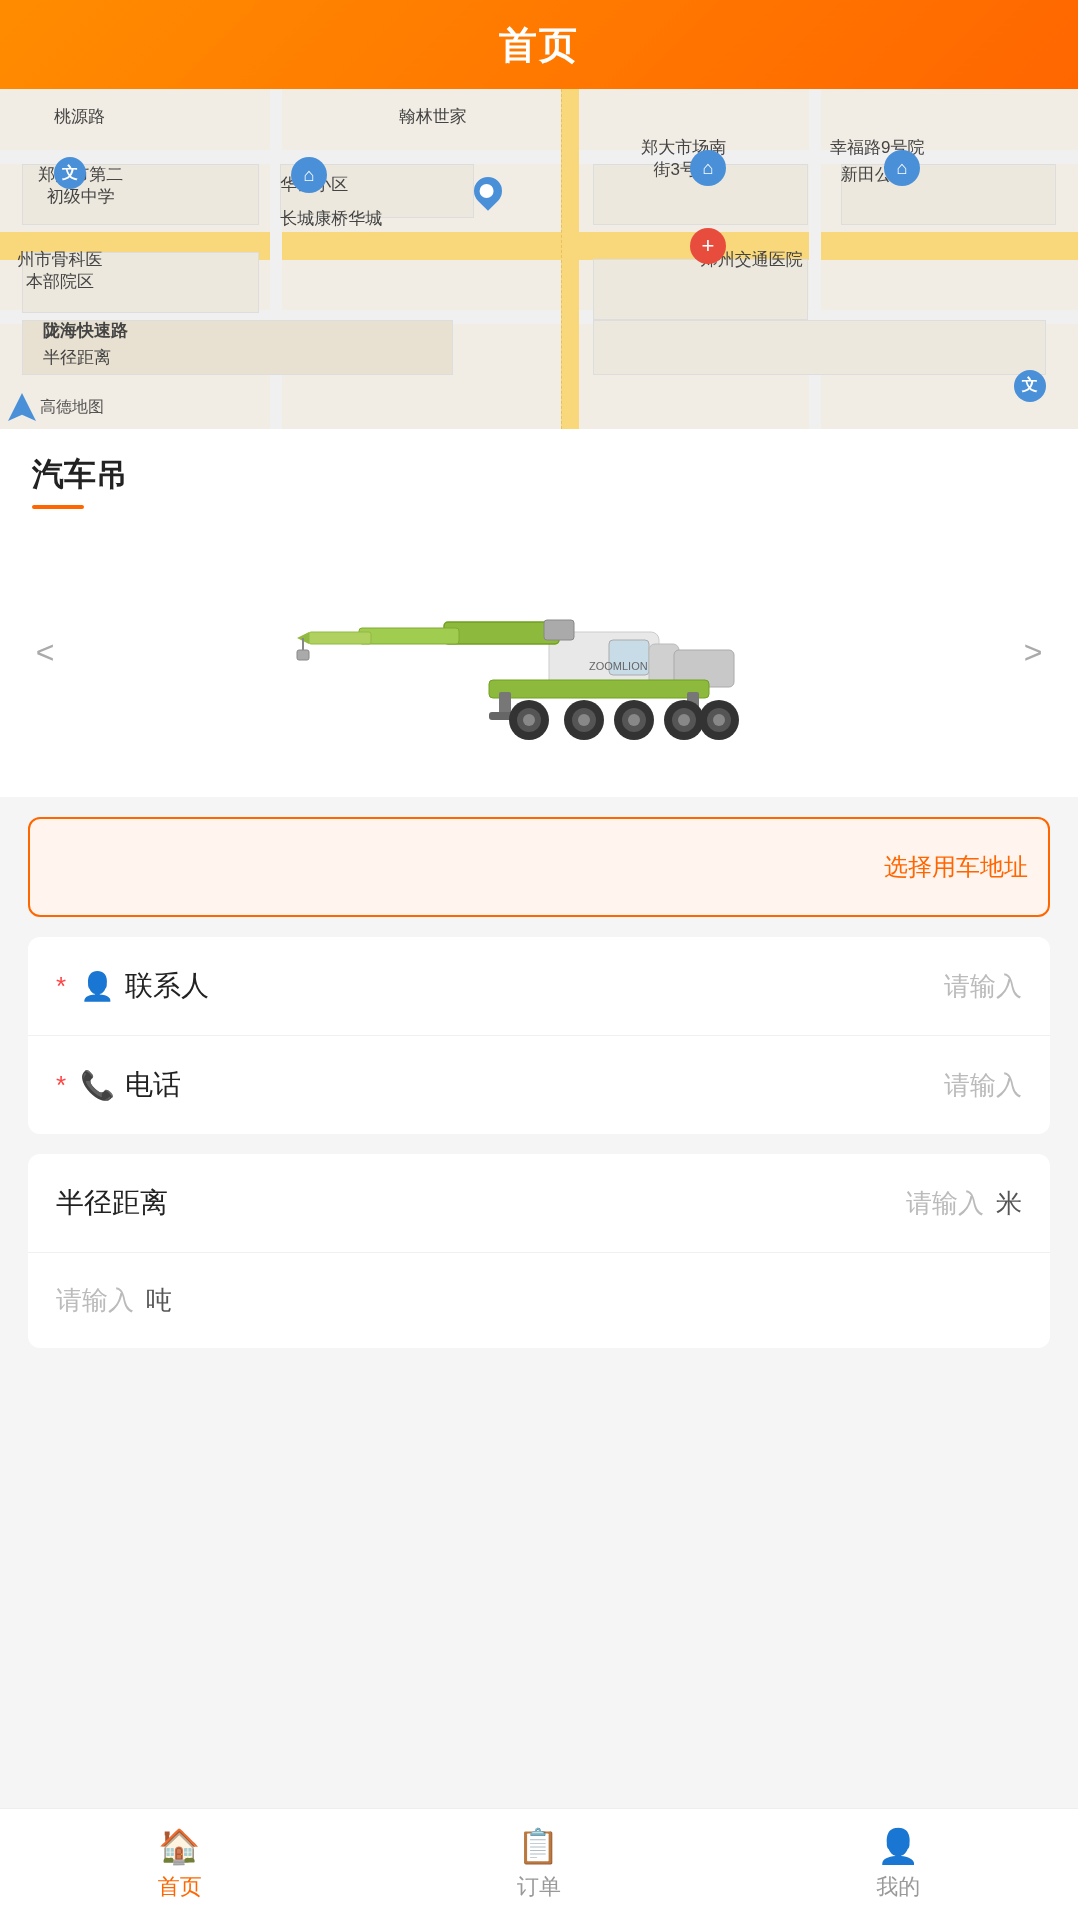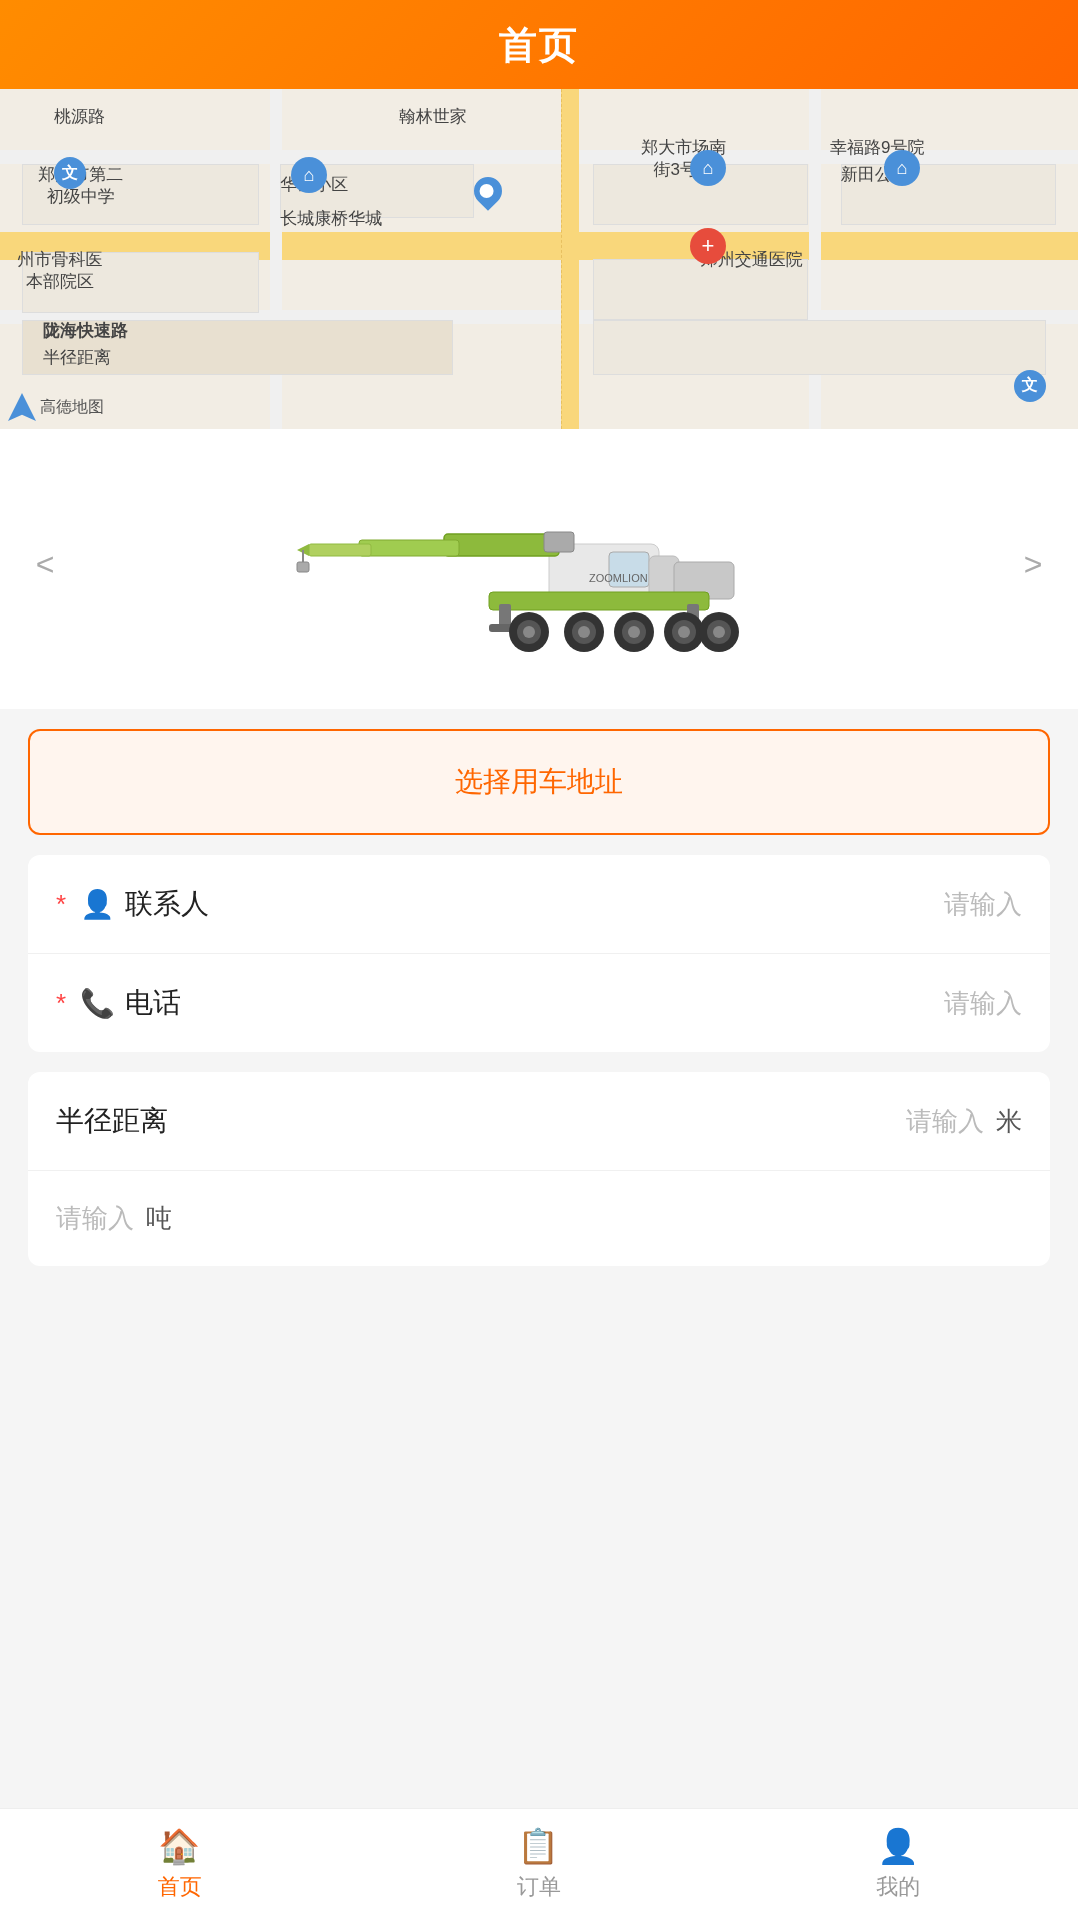--- a/index.html
+++ b/index.html
@@ -154,22 +154,22 @@
       padding: 20px 28px;
       background: #f5f5f5;
     }
     .address-btn {
       width: 100%;
       padding: 32px 20px;
       background: #fff5ee;
       border: 2px solid #ff6600;
       border-radius: 12px;
       color: #ff6600;
-      font-size: 28px;
-      text-align: center;
+      font-size: 24px;
+      text-align: right;
       cursor: pointer;
     }
 
     
     .form-section {
       background: white;
       margin: 0 28px 20px;
       border-radius: 12px;
       overflow: hidden;
     }
@@ -312,20 +312,24 @@
         <div style="width:28px;height:28px;background:#4a90d9;clip-path:polygon(50% 0%,100% 100%,50% 78%,0% 100%);"></div>
         <span class="gaode-text">高德地图</span>
       </div>
 
       <div class="map-icon-wen" style="bottom:8%;right:3%;">文</div>
 
       <div class="map-icon-wen" style="top:20%;left:5%;">文</div>
     </div>
   </div>
 
+  <div class="section-title-area">
+    <div class="section-title">汽车吊</div>
+    <div class="section-underline"></div>
+  </div>
 
   <div class="crane-carousel">
     <div class="carousel-btn">&lt;</div>
     <div class="crane-image-area">
 
       <svg class="crane-svg" viewBox="0 0 500 180" xmlns="http://www.w3.org/2000/svg">
 
         <rect x="260" y="70" width="110" height="65" rx="8" fill="#e8e8e8" stroke="#ccc" stroke-width="1"></rect>
 
         <rect x="320" y="78" width="40" height="35" rx="4" fill="#c8dce8" stroke="#aaa" stroke-width="1"></rect>

